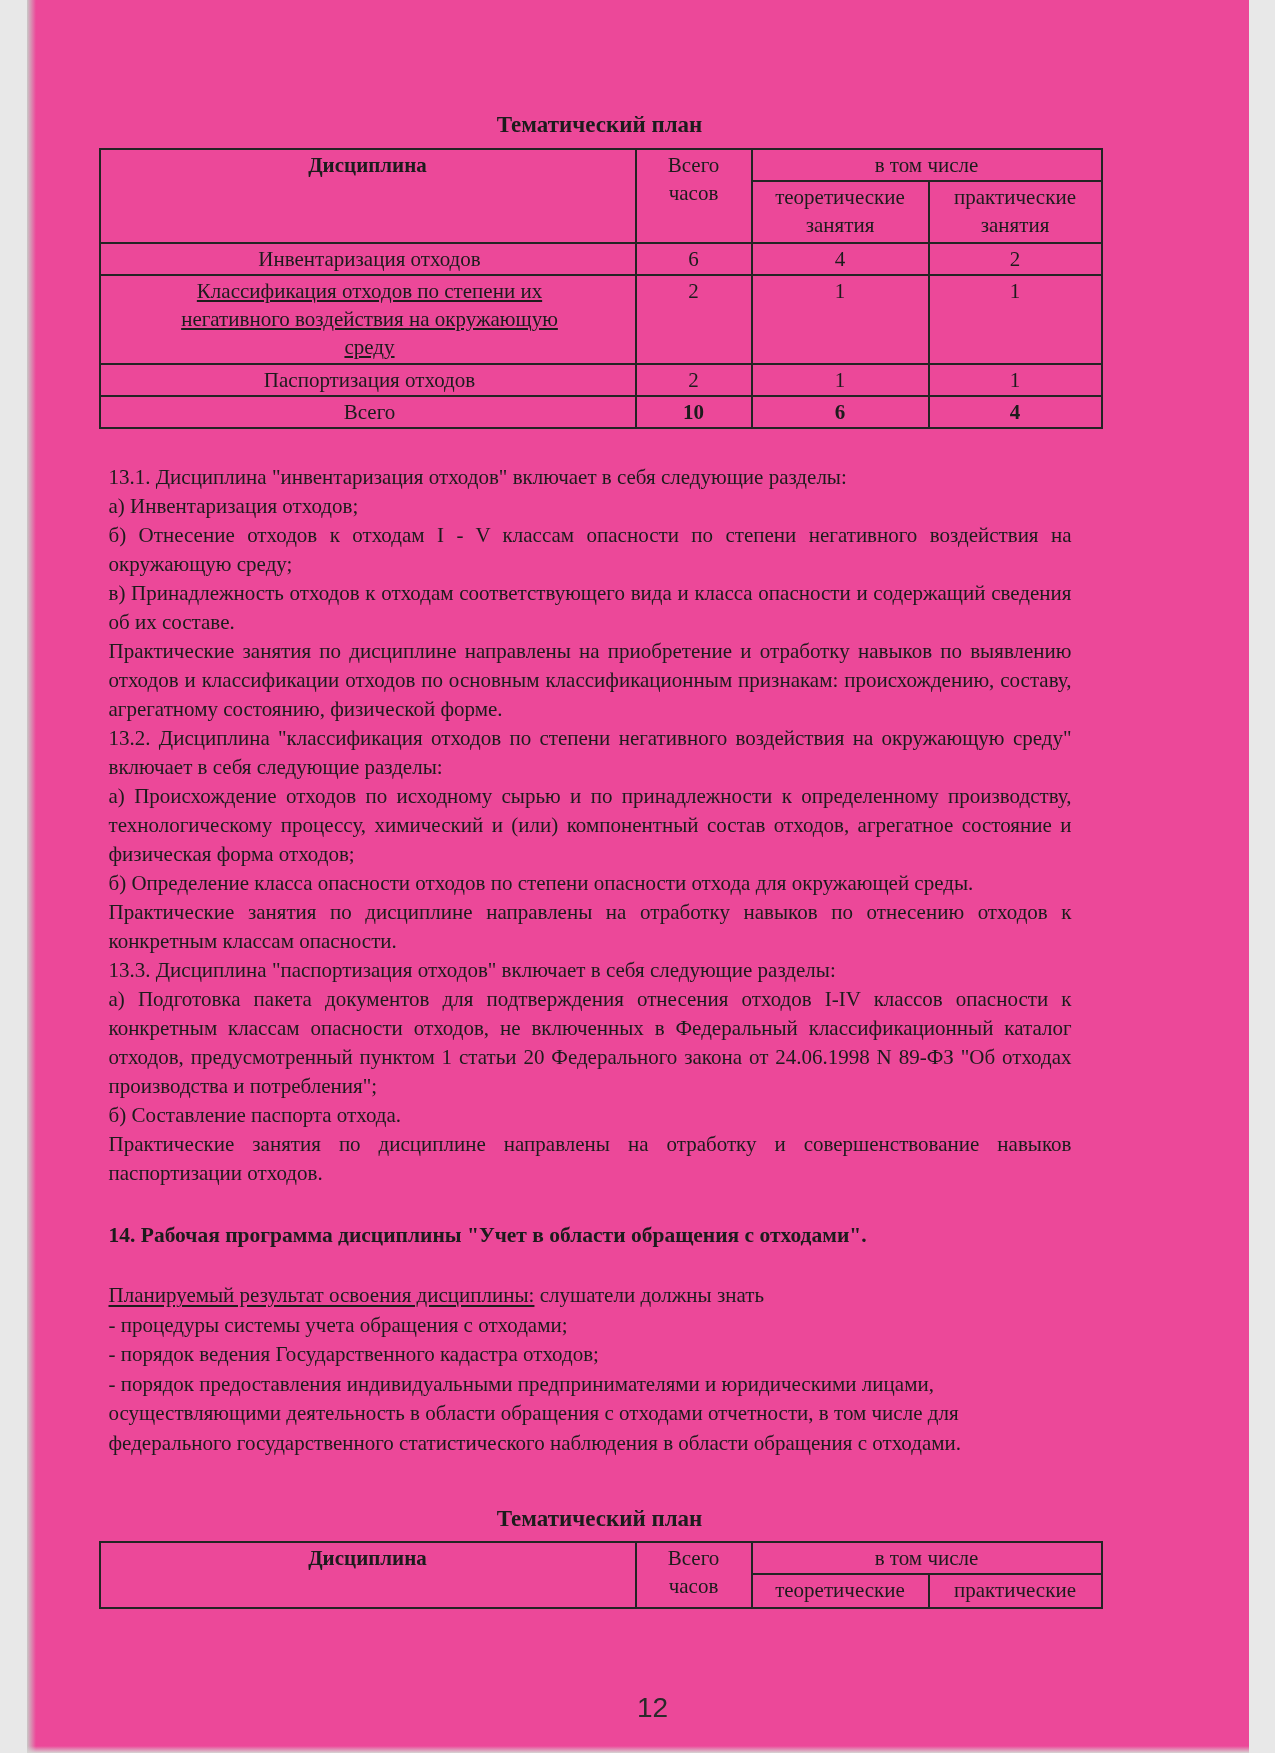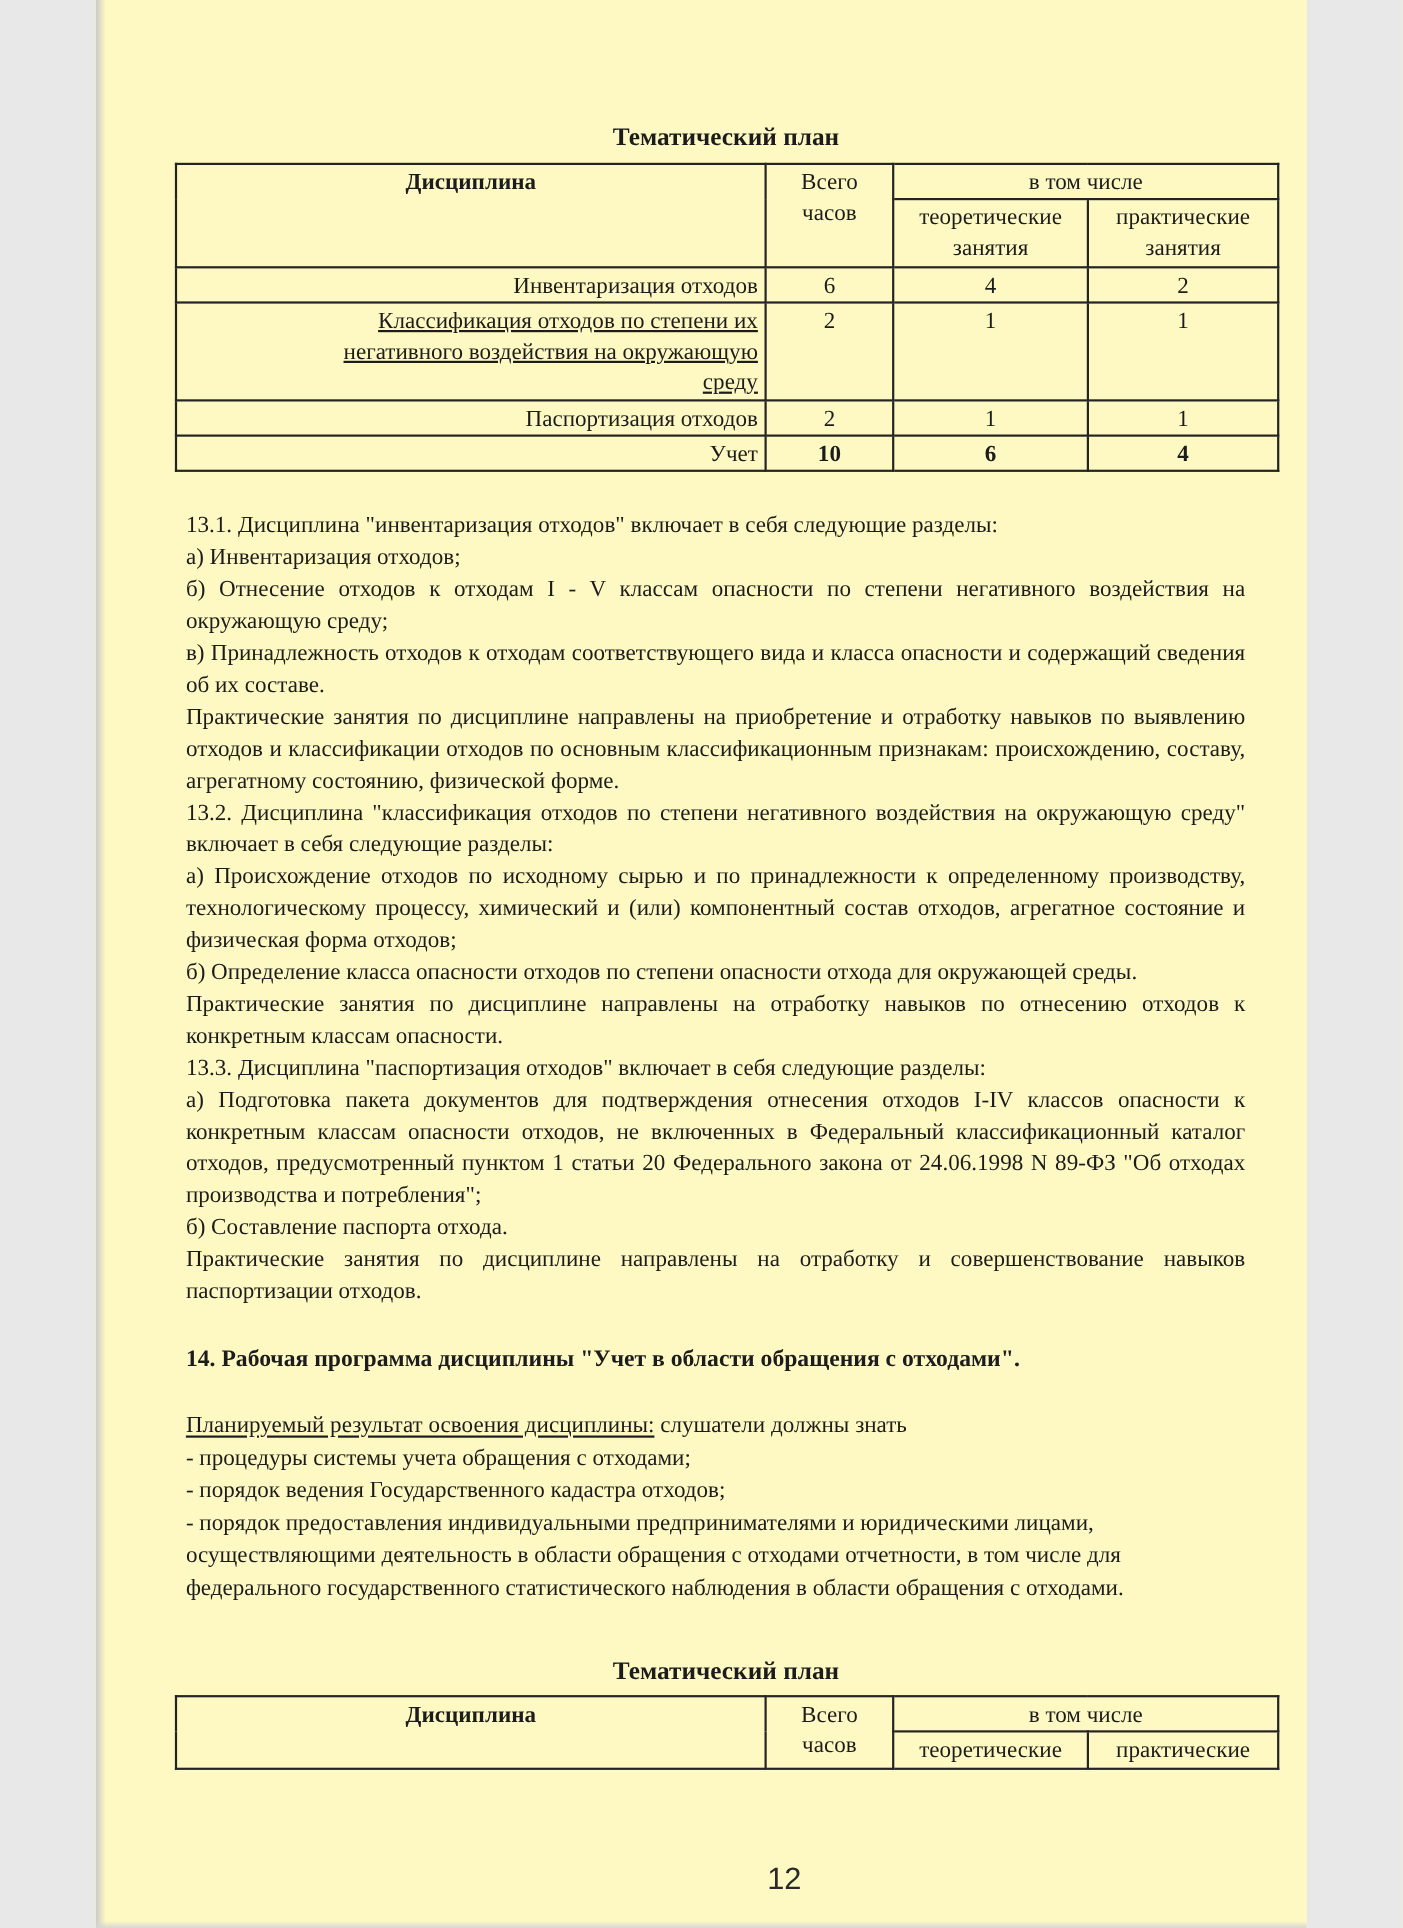--- a/index.html
+++ b/index.html
@@ -1,20 +1,20 @@
 <!DOCTYPE html>
 <html><head>
 <meta charset="utf-8">
 <style>
   html,body { margin:0; padding:0; background:#e8e8e8; }
   .sheet {
     position:relative;
-    width:1101px; height:1753px;
+    width:1222px; height:1753px;
     margin:0 auto;
-    background:#fef9c3;
+    background:#ec4899;
     color:#1c1c1c;
     font-family:"Liberation Serif","DejaVu Serif",serif;
     overflow:hidden;
   }
   
   .edge-left {
     position:absolute; left:0; top:0; width:9px; height:100%;
     background:linear-gradient(to right,#c9c9c7,rgba(252,252,250,0));
   }
   .edge-bottom {
@@ -35,21 +35,21 @@
     font-size:21px; line-height:28px;
   }
   table.t1 { top:148px; }
   table.t2 { top:1541px; }
   table.plan td {
     border:2px solid #242424;
     vertical-align:top;
     padding:1px 6px;
     text-align:center;
   }
-  table.plan td.disc { text-align:right; padding-left:10px; }
+  table.plan td.disc { text-align:center; padding-left:10px; }
   table.plan td.disc-head { text-align:center; font-weight:bold; }
   table.plan td.multiline { white-space:pre-line;text-decoration:underline; }
   table.plan .col-disc { width:536px; }
   table.plan .col-total { width:116px; }
   table.plan .col-theory { width:177px; }
   table.plan .col-pract { width:173px; }
   td.b { font-weight:bold; }
 
   .bodytext {
     position:absolute; top:463px; left:82px; width:963px;
@@ -117,21 +117,21 @@
         <td>1</td>
         <td>1</td>
       </tr>
       <tr>
         <td class="disc" style="height:28px;margin-left:10px;">Паспортизация отходов</td>
         <td>2</td>
         <td>1</td>
         <td>1</td>
       </tr>
       <tr>
-        <td class="disc" style="height:28px;">Учет</td>
+        <td class="disc" style="height:28px;">Всего</td>
         <td class="b">10</td>
         <td class="b">6</td>
         <td class="b">4</td>
       </tr>
     </tbody>
   </table>
 
   <div class="bodytext">
     <p>13.1. Дисциплина "инвентаризация отходов" включает в себя следующие разделы:</p>
     <p>а) Инвентаризация отходов;</p>

